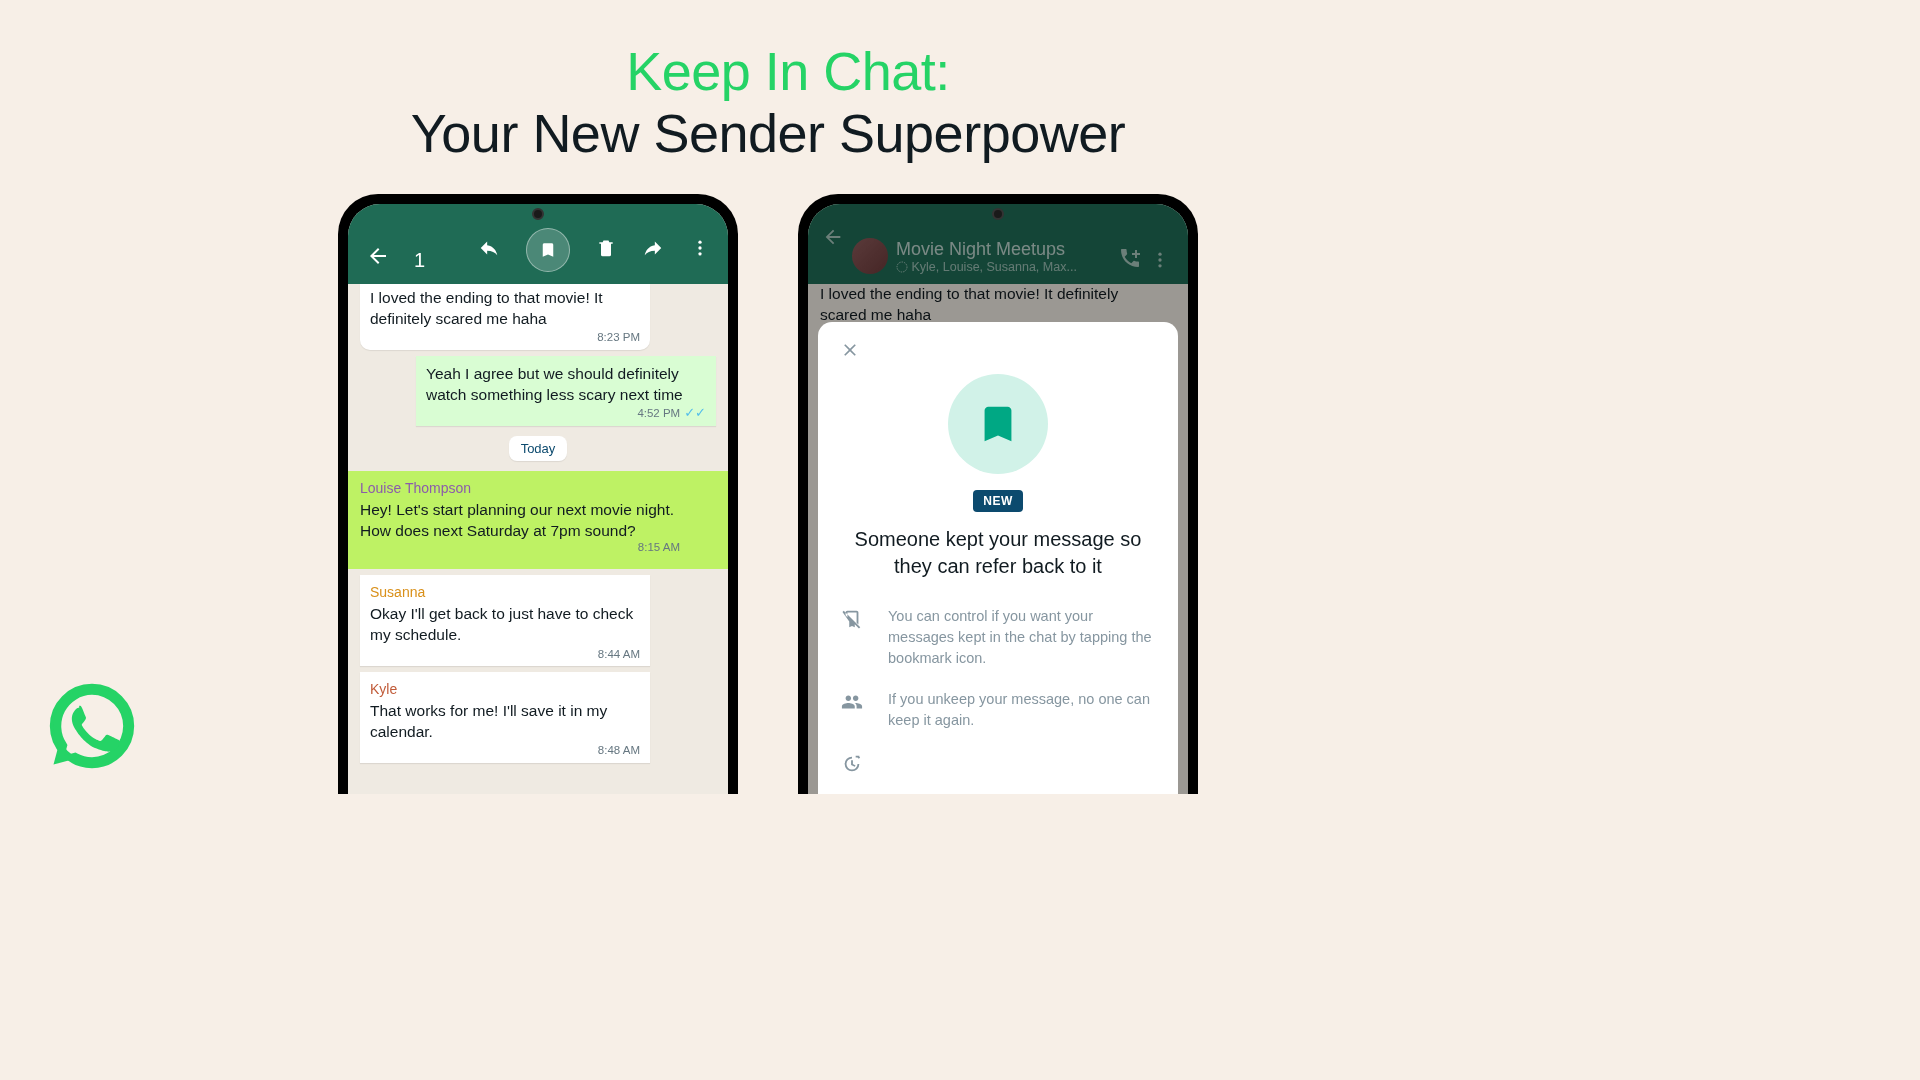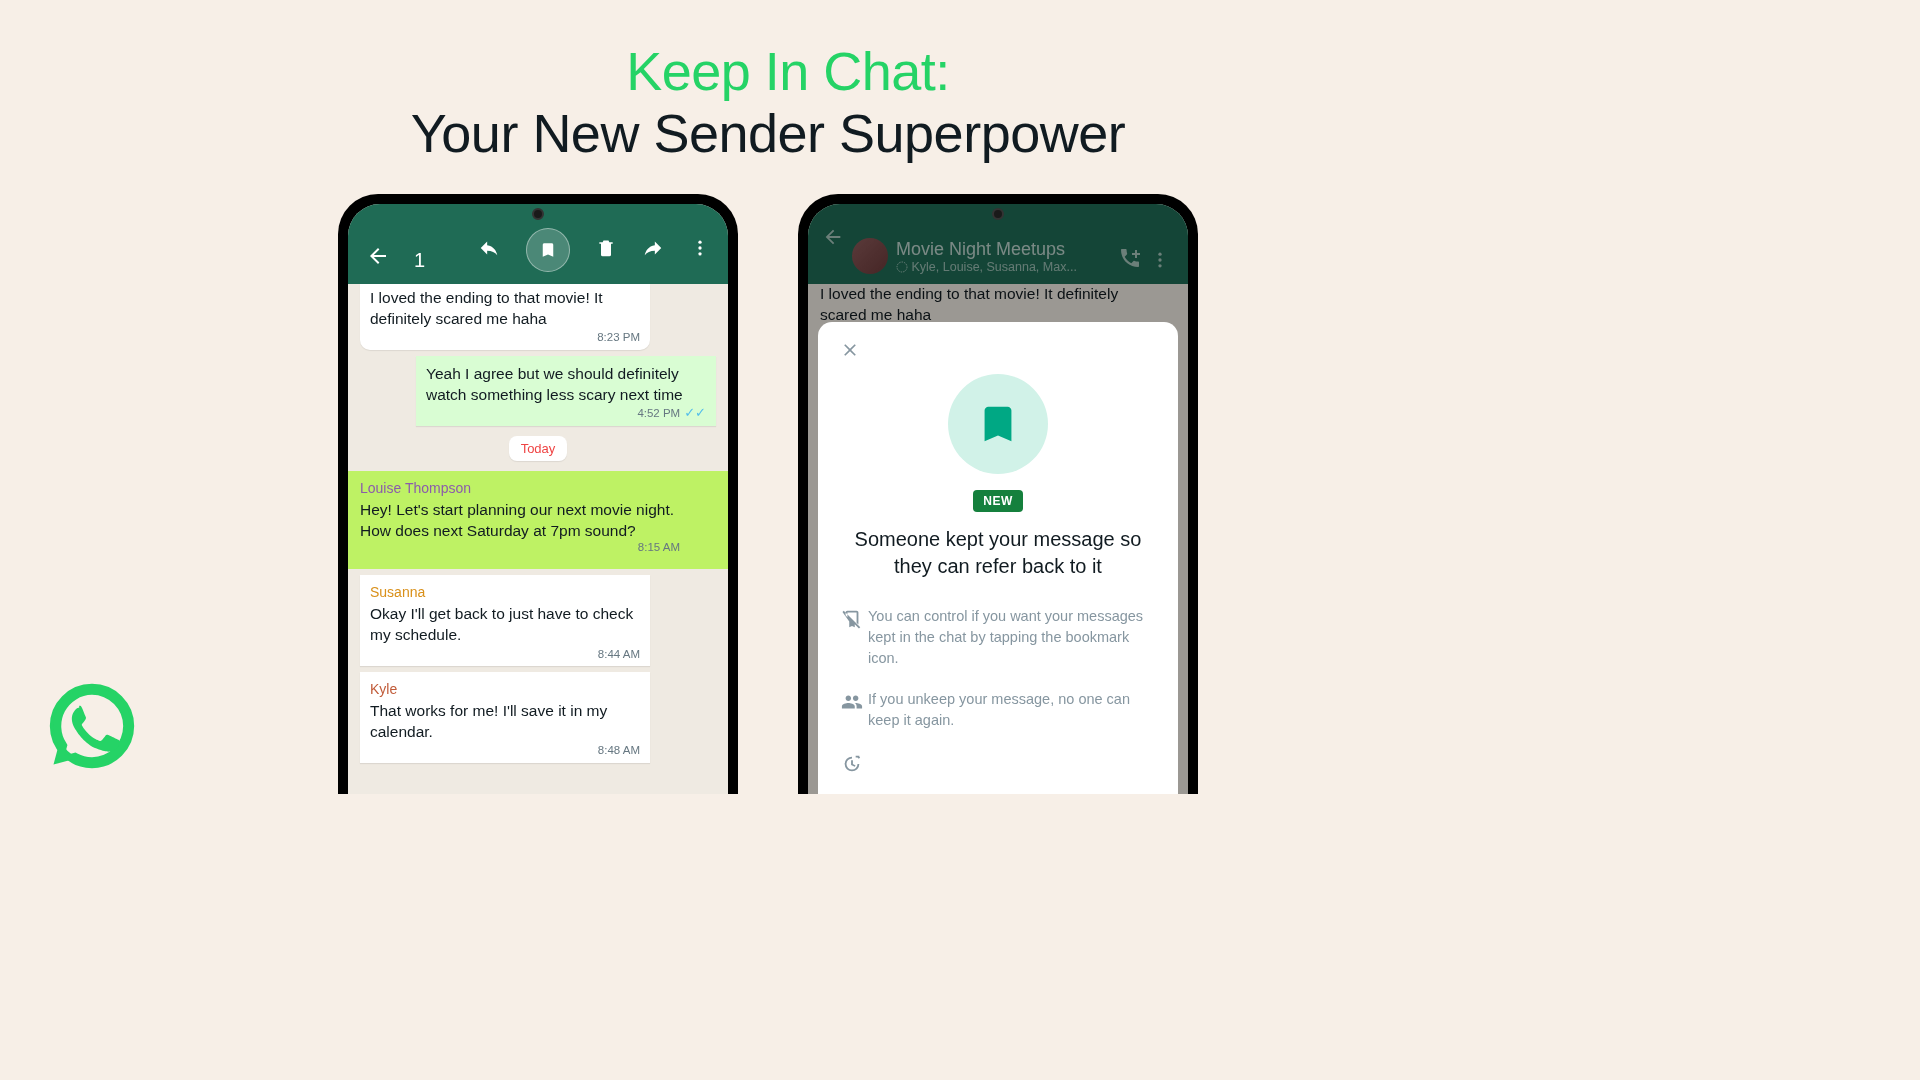--- a/index.html
+++ b/index.html
@@ -93,21 +93,21 @@
   }
   .bubble-in { background: #fff; max-width: 290px; }
   .bubble-out { background: #d9fdd3; max-width: 300px; margin-left: auto; }
   .bubble-time {
     position: absolute; right: 10px; bottom: 4px;
     font-size: 11.5px; color: #667781;
   }
   .ticks { color: #53bdeb; font-size: 13px; margin-left: 4px; }
   .first-cut { border-radius: 0 0 10px 10px; margin-top: 0; padding-top: 4px; }
   .date-chip {
-    background: #fff; color: #ef4444;
+    background: #fff; color: #0c4a6e;
     font-size: 13px; padding: 5px 12px; border-radius: 8px;
     margin: 10px auto; width: fit-content;
     box-shadow: 0 1px 1px rgba(0,0,0,0.08);
   }
   .selected-row {
     background: #bef264;
     padding: 8px 12px 10px 12px;
     margin: 2px 0;
   }
   .selected-row .bubble-in { margin: 0; background: transparent; box-shadow: none; padding: 0 0 18px 0; max-width: 320px;}
@@ -146,34 +146,34 @@
     overflow: hidden;
   }
   .modal-close { color: #8696a0; font-size: 22px; }
   .modal-icon-wrap {
     width: 100px; height: 100px; border-radius: 50%;
     background: #d1f2e8;
     margin: 8px auto 16px auto;
     display: flex; align-items: center; justify-content: center;
   }
   .new-badge {
-    background: #15803d; color: #fff;
+    background: #0c4a6e; color: #fff;
     font-size: 12px; font-weight: 600;
     padding: 4px 10px; border-radius: 4px;
     width: fit-content; margin: 0 auto 14px auto;
     letter-spacing: 0.5px;
   }
   .modal-title {
     font-size: 20px; font-weight: 500; color: #111b21;
     text-align: center; line-height: 1.35;
     margin-bottom: 26px;
     padding: 0 10px;
   }
   .modal-row {
-    display: flex; gap: 4px; margin-bottom: 20px;
+    display: flex; gap: 24px; margin-bottom: 20px;
     align-items: flex-start;
   }
   .modal-row-icon { width: 24px; flex-shrink: 0; color: #8696a0; display:flex; justify-content:center; padding-top:2px;}
   .modal-row-text { font-size: 14.5px; color: #8696a0; line-height: 1.45; }
   .peek-msg {
     position: absolute; top: 80px; left: 12px; right: 60px;
     font-size: 15.5px; color: #111b21; line-height: 1.35;
     z-index: 2;
   }
   

